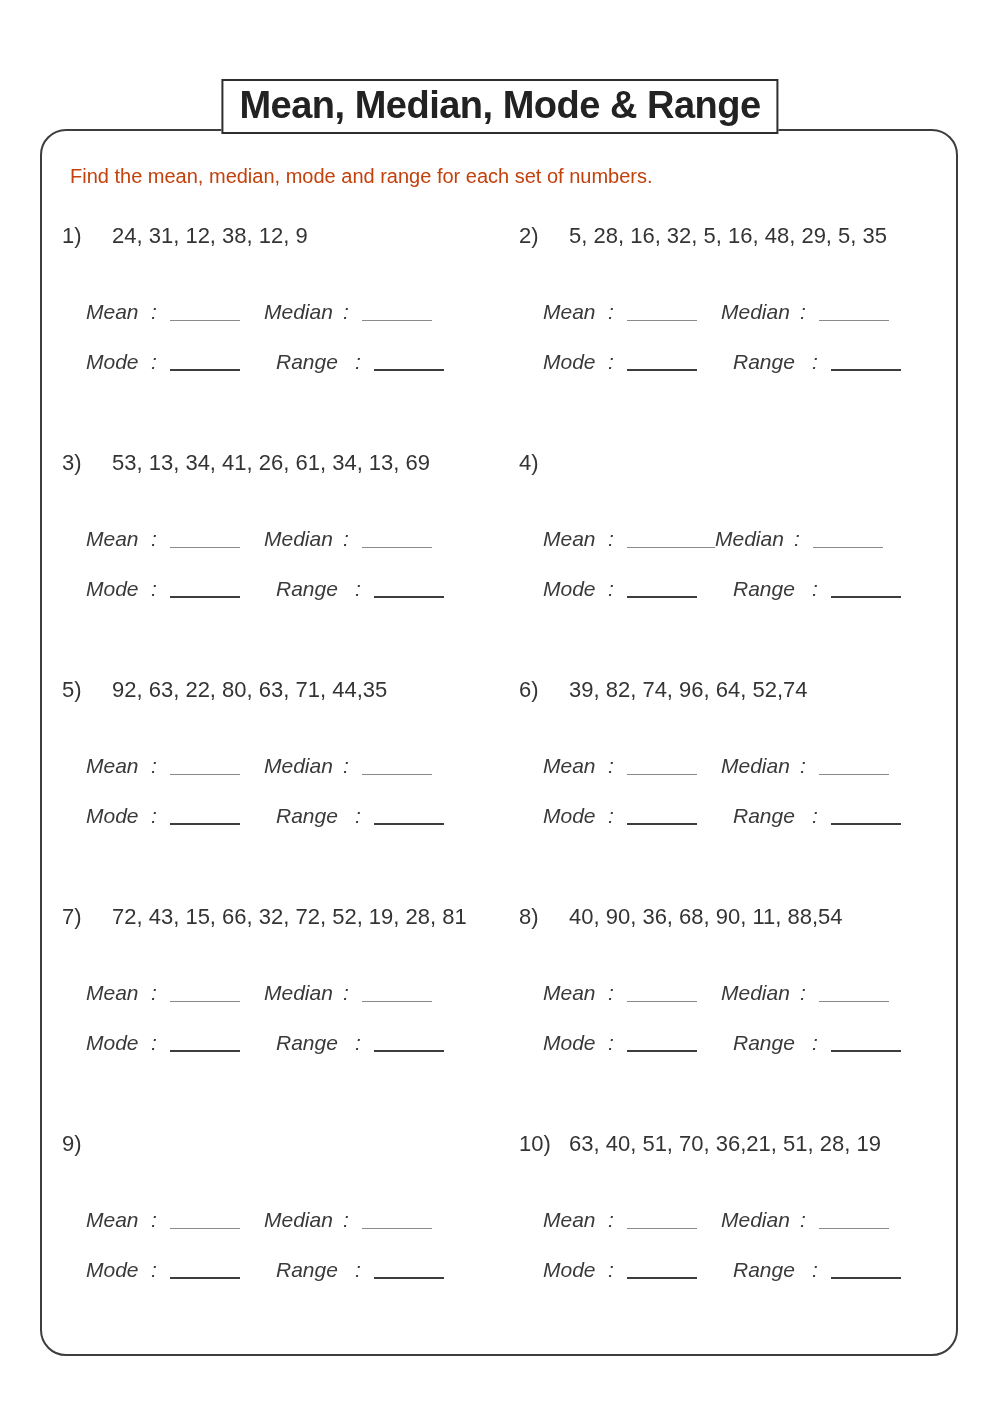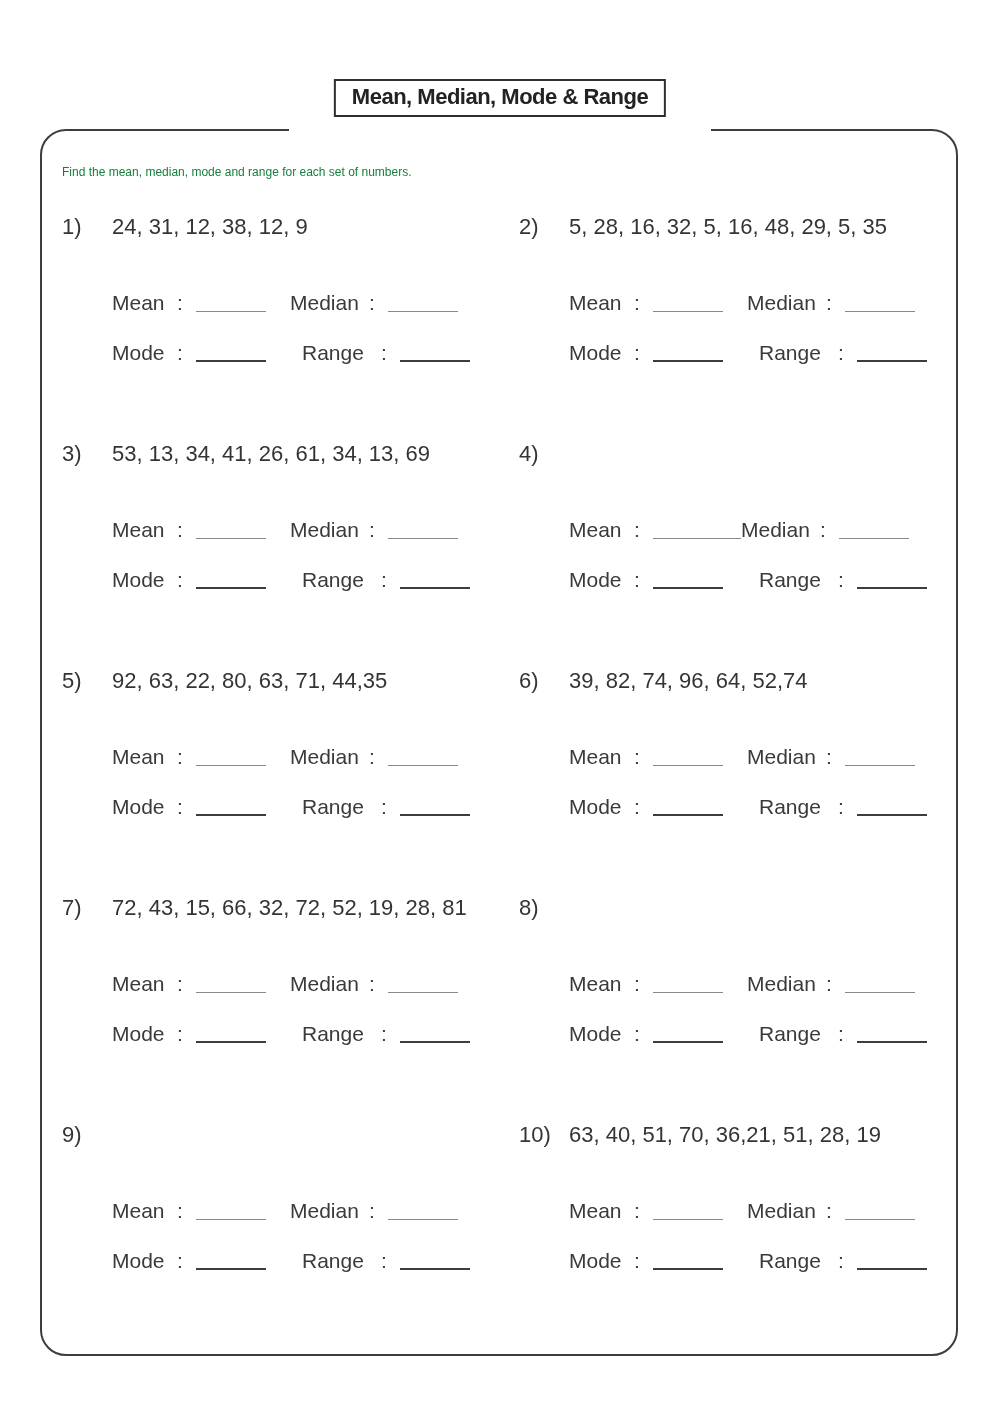--- a/index.html
+++ b/index.html
@@ -14,21 +14,21 @@
   }
 
   
   .title-box {
     position: absolute;
     top: 79px; left: 50%;
     transform: translateX(-50%);
     background: #ffffff;
     border: 2px solid #2e2e2e;
     padding: 3px 16px 5px 16px;
-    font-size: 22px;
+    font-size: 38px;
     font-weight: bold;
     color: #222222;
     letter-spacing: -0.5px;
     white-space: nowrap;
     z-index: 3;
   }
   
   .title-mask {
     position: absolute;
     top: 120px; left: 50%;
@@ -43,23 +43,23 @@
     position: absolute;
     left: 40px; top: 129px;
     width: 918px; height: 1227px;
     border: 2.5px solid #3d3d3d;
     border-radius: 26px;
     padding: 32px 20px 0 20px;
     z-index: 1;
   }
 
   .instruction {
-    font-size: 12px;
-    color: #15803d;
-    margin: 2px 0 34px 0;
+    font-size: 20px;
+    color: #c2410c;
+    margin: 2px 0 34px 8px;
   }
 
   .grid {
     display: grid;
     grid-template-columns: 1fr 1fr;
     column-gap: 40px;
   }
 
   .problem { height: 227px; }
   .problem.last { height: auto; }
@@ -67,21 +67,21 @@
   .phead {
     display: flex;
     align-items: baseline;
     font-size: 22px;
     color: #343434;
     line-height: 28px;
   }
   .pnum { flex: none; width: 50px; }
   .pnumbers { white-space: nowrap; }
 
-  .answers { margin-left: 50px; margin-top: 50px; }
+  .answers { margin-left: 24px; margin-top: 50px; font-style: italic; }
 
   .arow {
     display: flex;
     align-items: baseline;
     font-size: 21px;
     height: 28px;
     margin-bottom: 22px;
     color: #3a3a3a;
   }
   .fgroup { display: flex; align-items: baseline; }
@@ -343,20 +343,21 @@
               <span class="colon">:</span>
               <span class="blank"></span>
             </span>
         </div>
       </div>
     </div>
 
     <div class="problem">
       <div class="phead">
         <span class="pnum">8)</span>
+        <span class="pnumbers">40, 90, 36, 68, 90, 11, 88,54</span>
       </div>
       <div class="answers">
         <div class="arow r1">
           <span class="fgroup">
               <span class="fname">Mean</span>
               <span class="colon">:</span>
               <span class="blank"></span>
             </span>
           <span class="fgroup g2">
               <span class="fname f2">Median</span>

